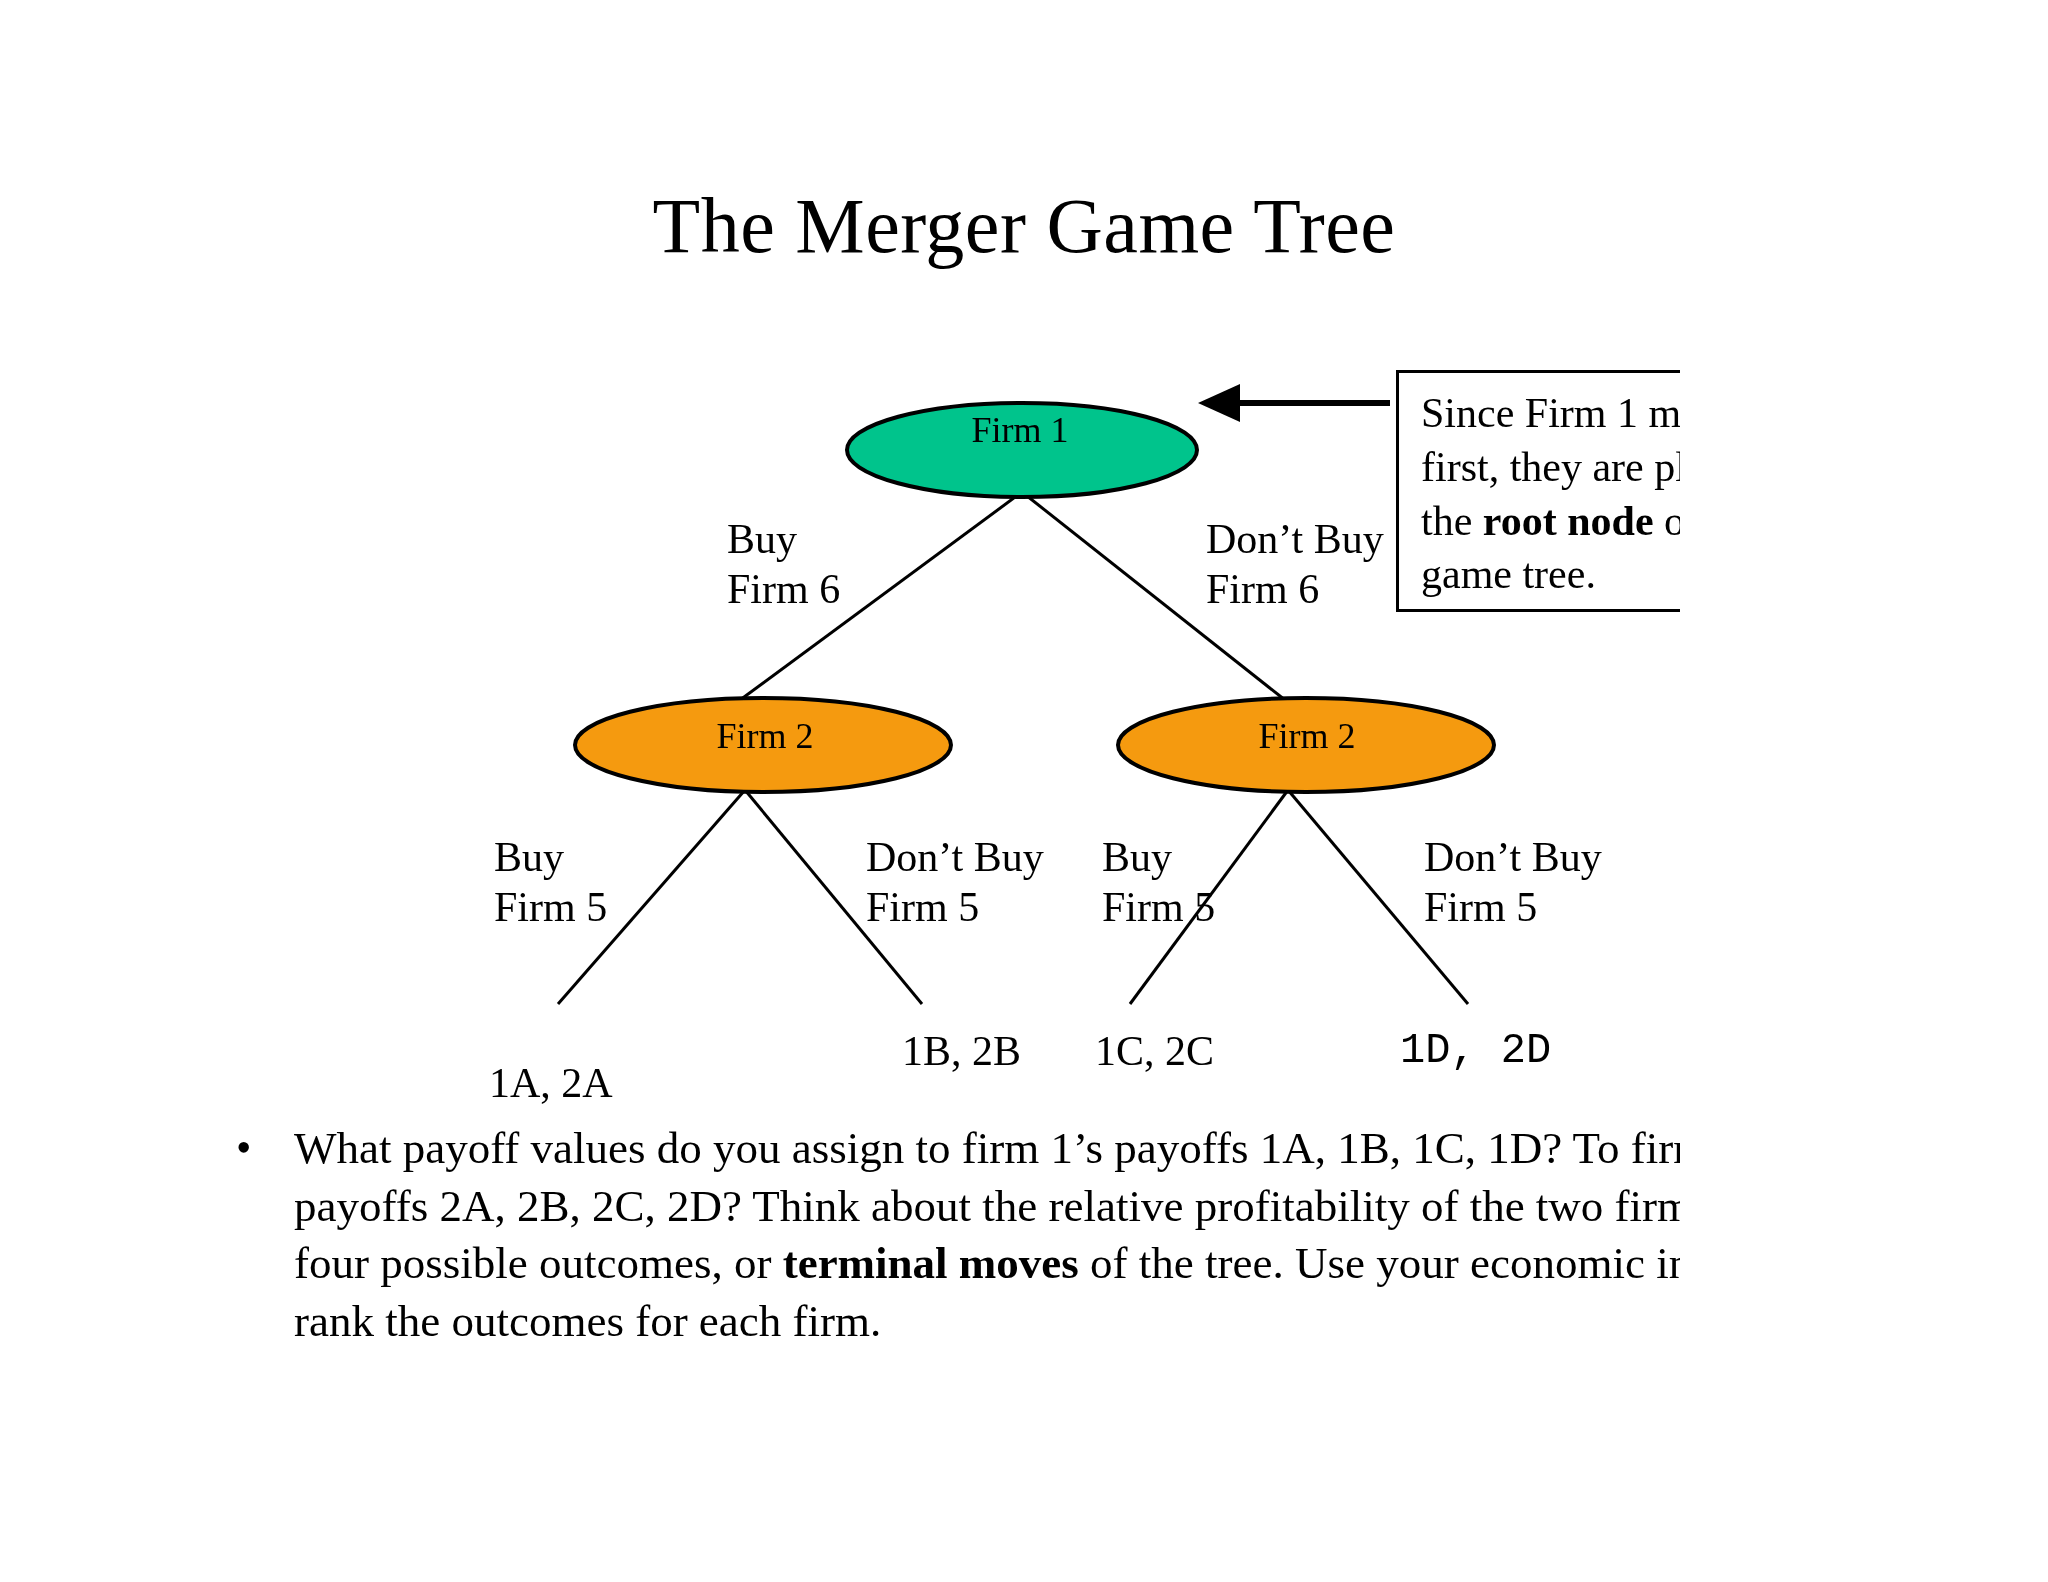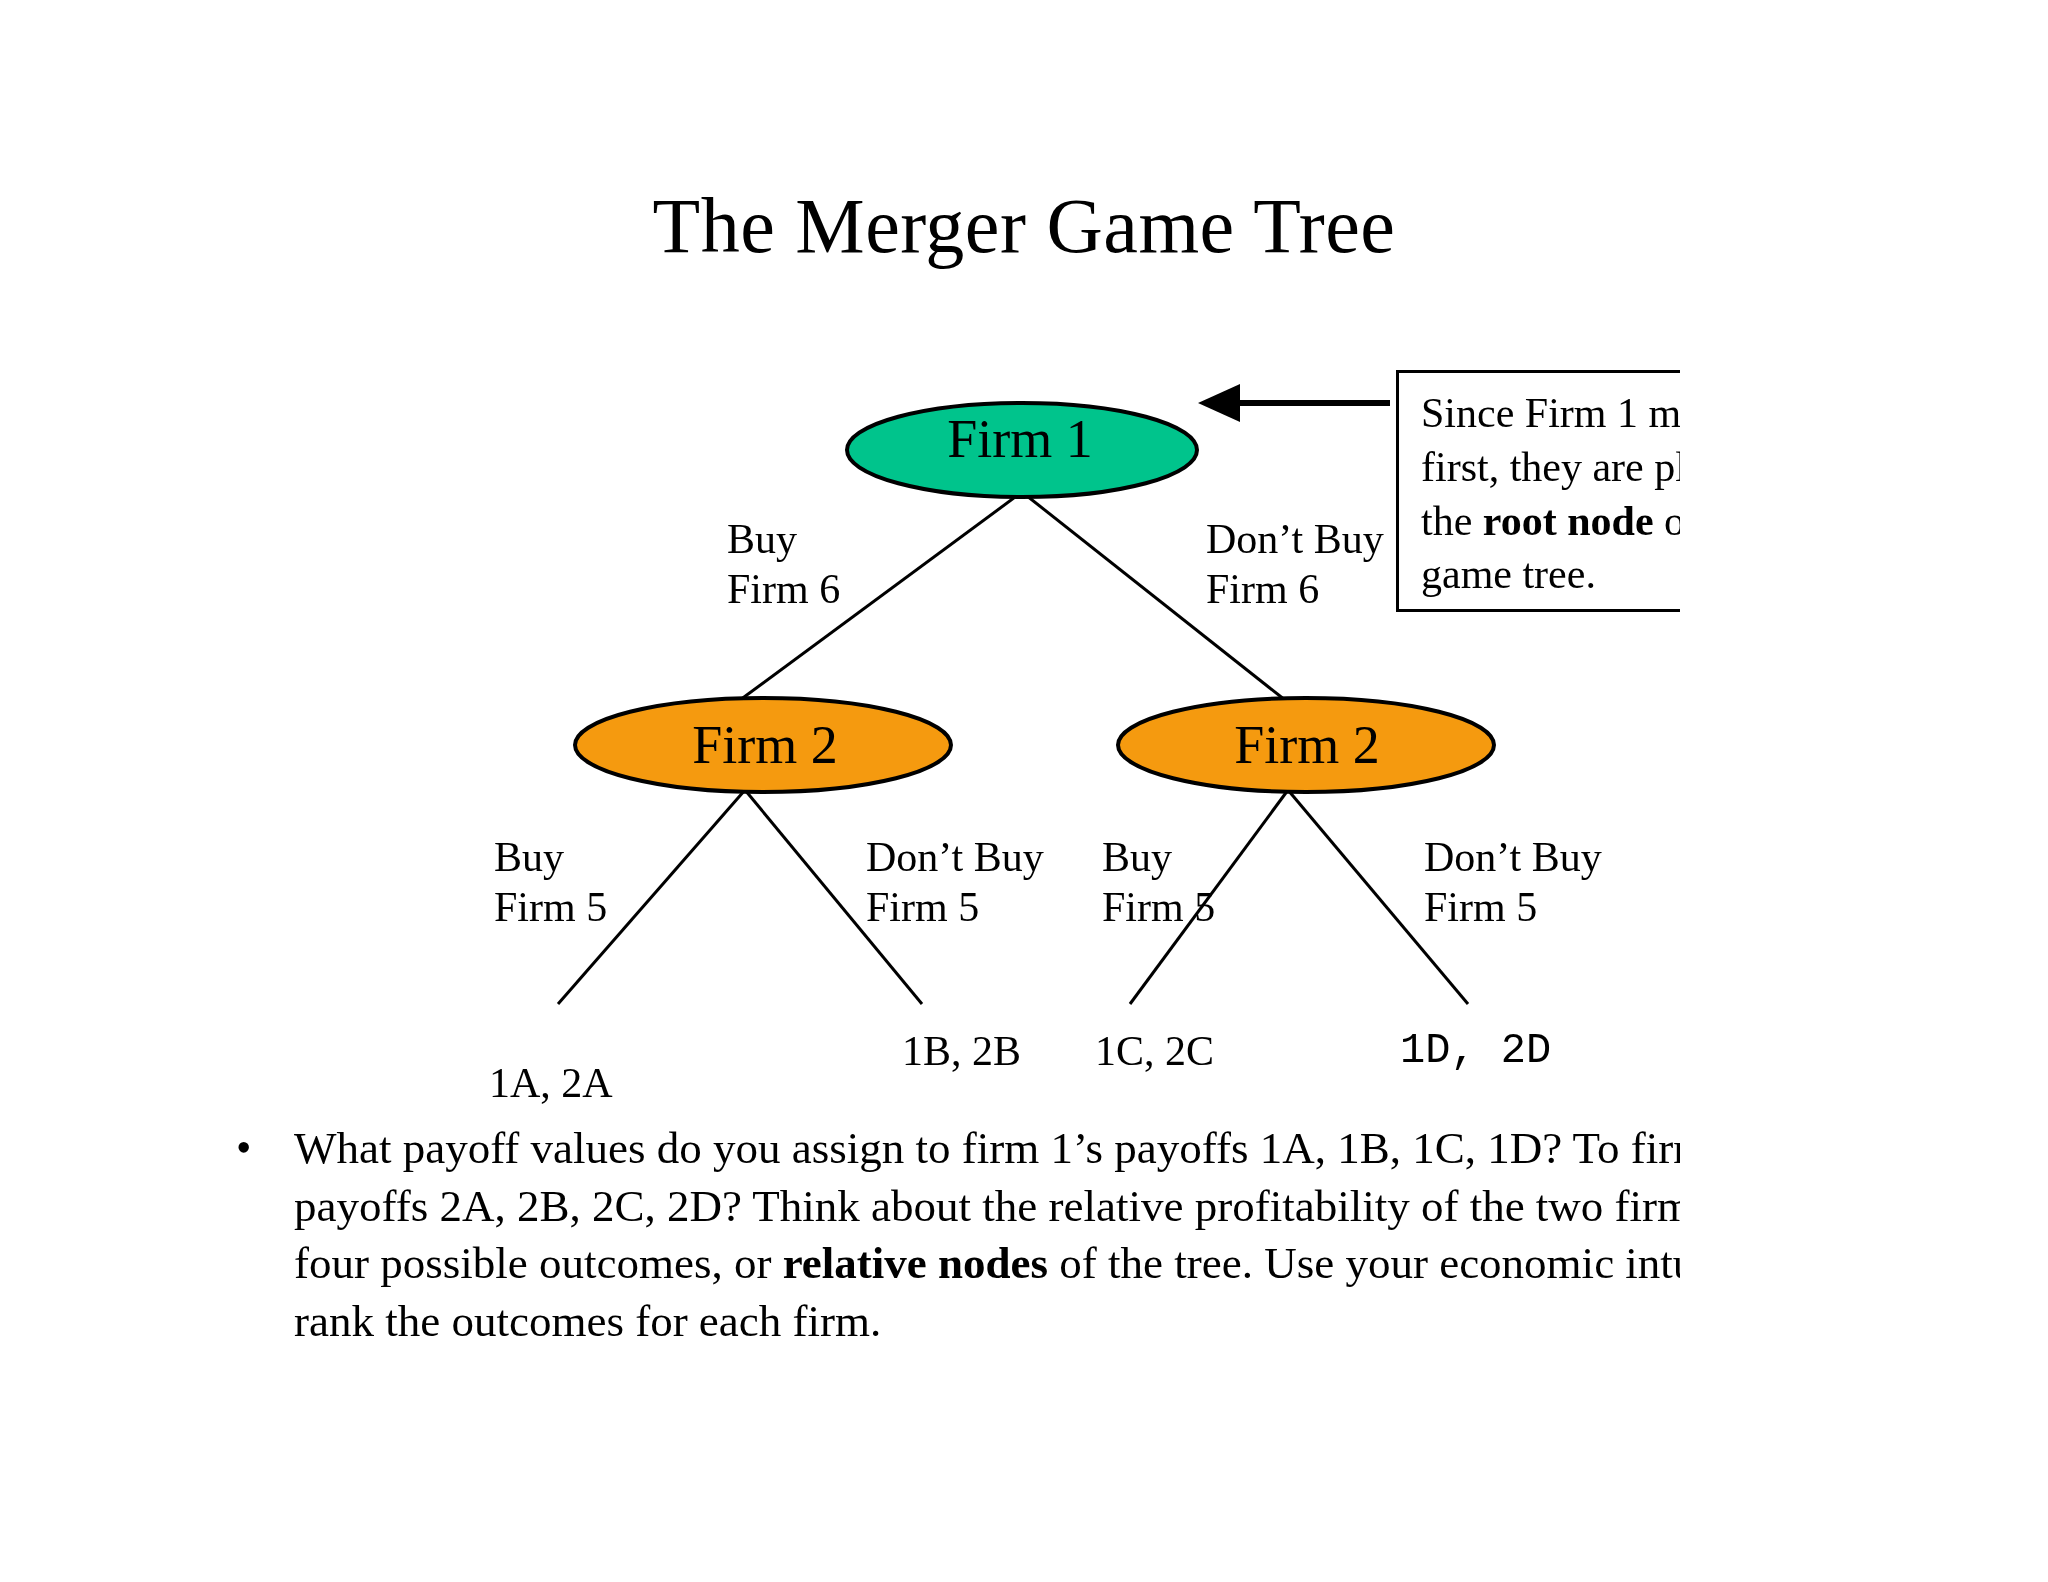--- a/index.html
+++ b/index.html
@@ -36,21 +36,21 @@
     left: 0;
     top: 0;
     width: 2048px;
     height: 1582px;
   }
 
   
   .node-label {
     position: absolute;
     text-align: center;
-    font-size: 54px;
+    font-size: 36px;
     line-height: 1;
     white-space: nowrap;
   }
   #node-firm1-label { left: 850px; top: 412px; width: 340px; }
   #node-firm2-left-label { left: 600px; top: 718px; width: 330px; }
   #node-firm2-right-label { left: 1142px; top: 718px; width: 330px; }
 
   
   .branch-label {
     position: absolute;
@@ -180,16 +180,16 @@
   <div class="terminal-label" id="terminal-b">1B, 2B</div>
   <div class="terminal-label" id="terminal-c">1C, 2C</div>
   <div class="terminal-label" id="terminal-d">1D, 2D</div>
 
   <div id="callout-box">
     <div id="callout-text"><span>Since Firm 1 moves first, they are placed at the </span><b>root node</b><span> of the game tree.</span></div>
   </div>
 
   <div id="bullet-block">
     <div id="bullet-marker">•</div>
-    <div id="bullet-text"><span>What payoff values do you assign to firm 1’s payoffs 1A, 1B, 1C, 1D? To firm 2’s payoffs 2A, 2B, 2C, 2D?  Think about the relative profitability of the two firms in the four possible outcomes, or </span><b>relative nodes</b><span> of the tree. Use your economic intuition to rank the outcomes for each firm.</span></div>
+    <div id="bullet-text"><span>What payoff values do you assign to firm 1’s payoffs 1A, 1B, 1C, 1D? To firm 2’s payoffs 2A, 2B, 2C, 2D?  Think about the relative profitability of the two firms in the four possible outcomes, or </span><b>terminal moves</b><span> of the tree. Use your economic intuition to rank the outcomes for each firm.</span></div>
   </div>
 
 </div>
 
 </body></html>

